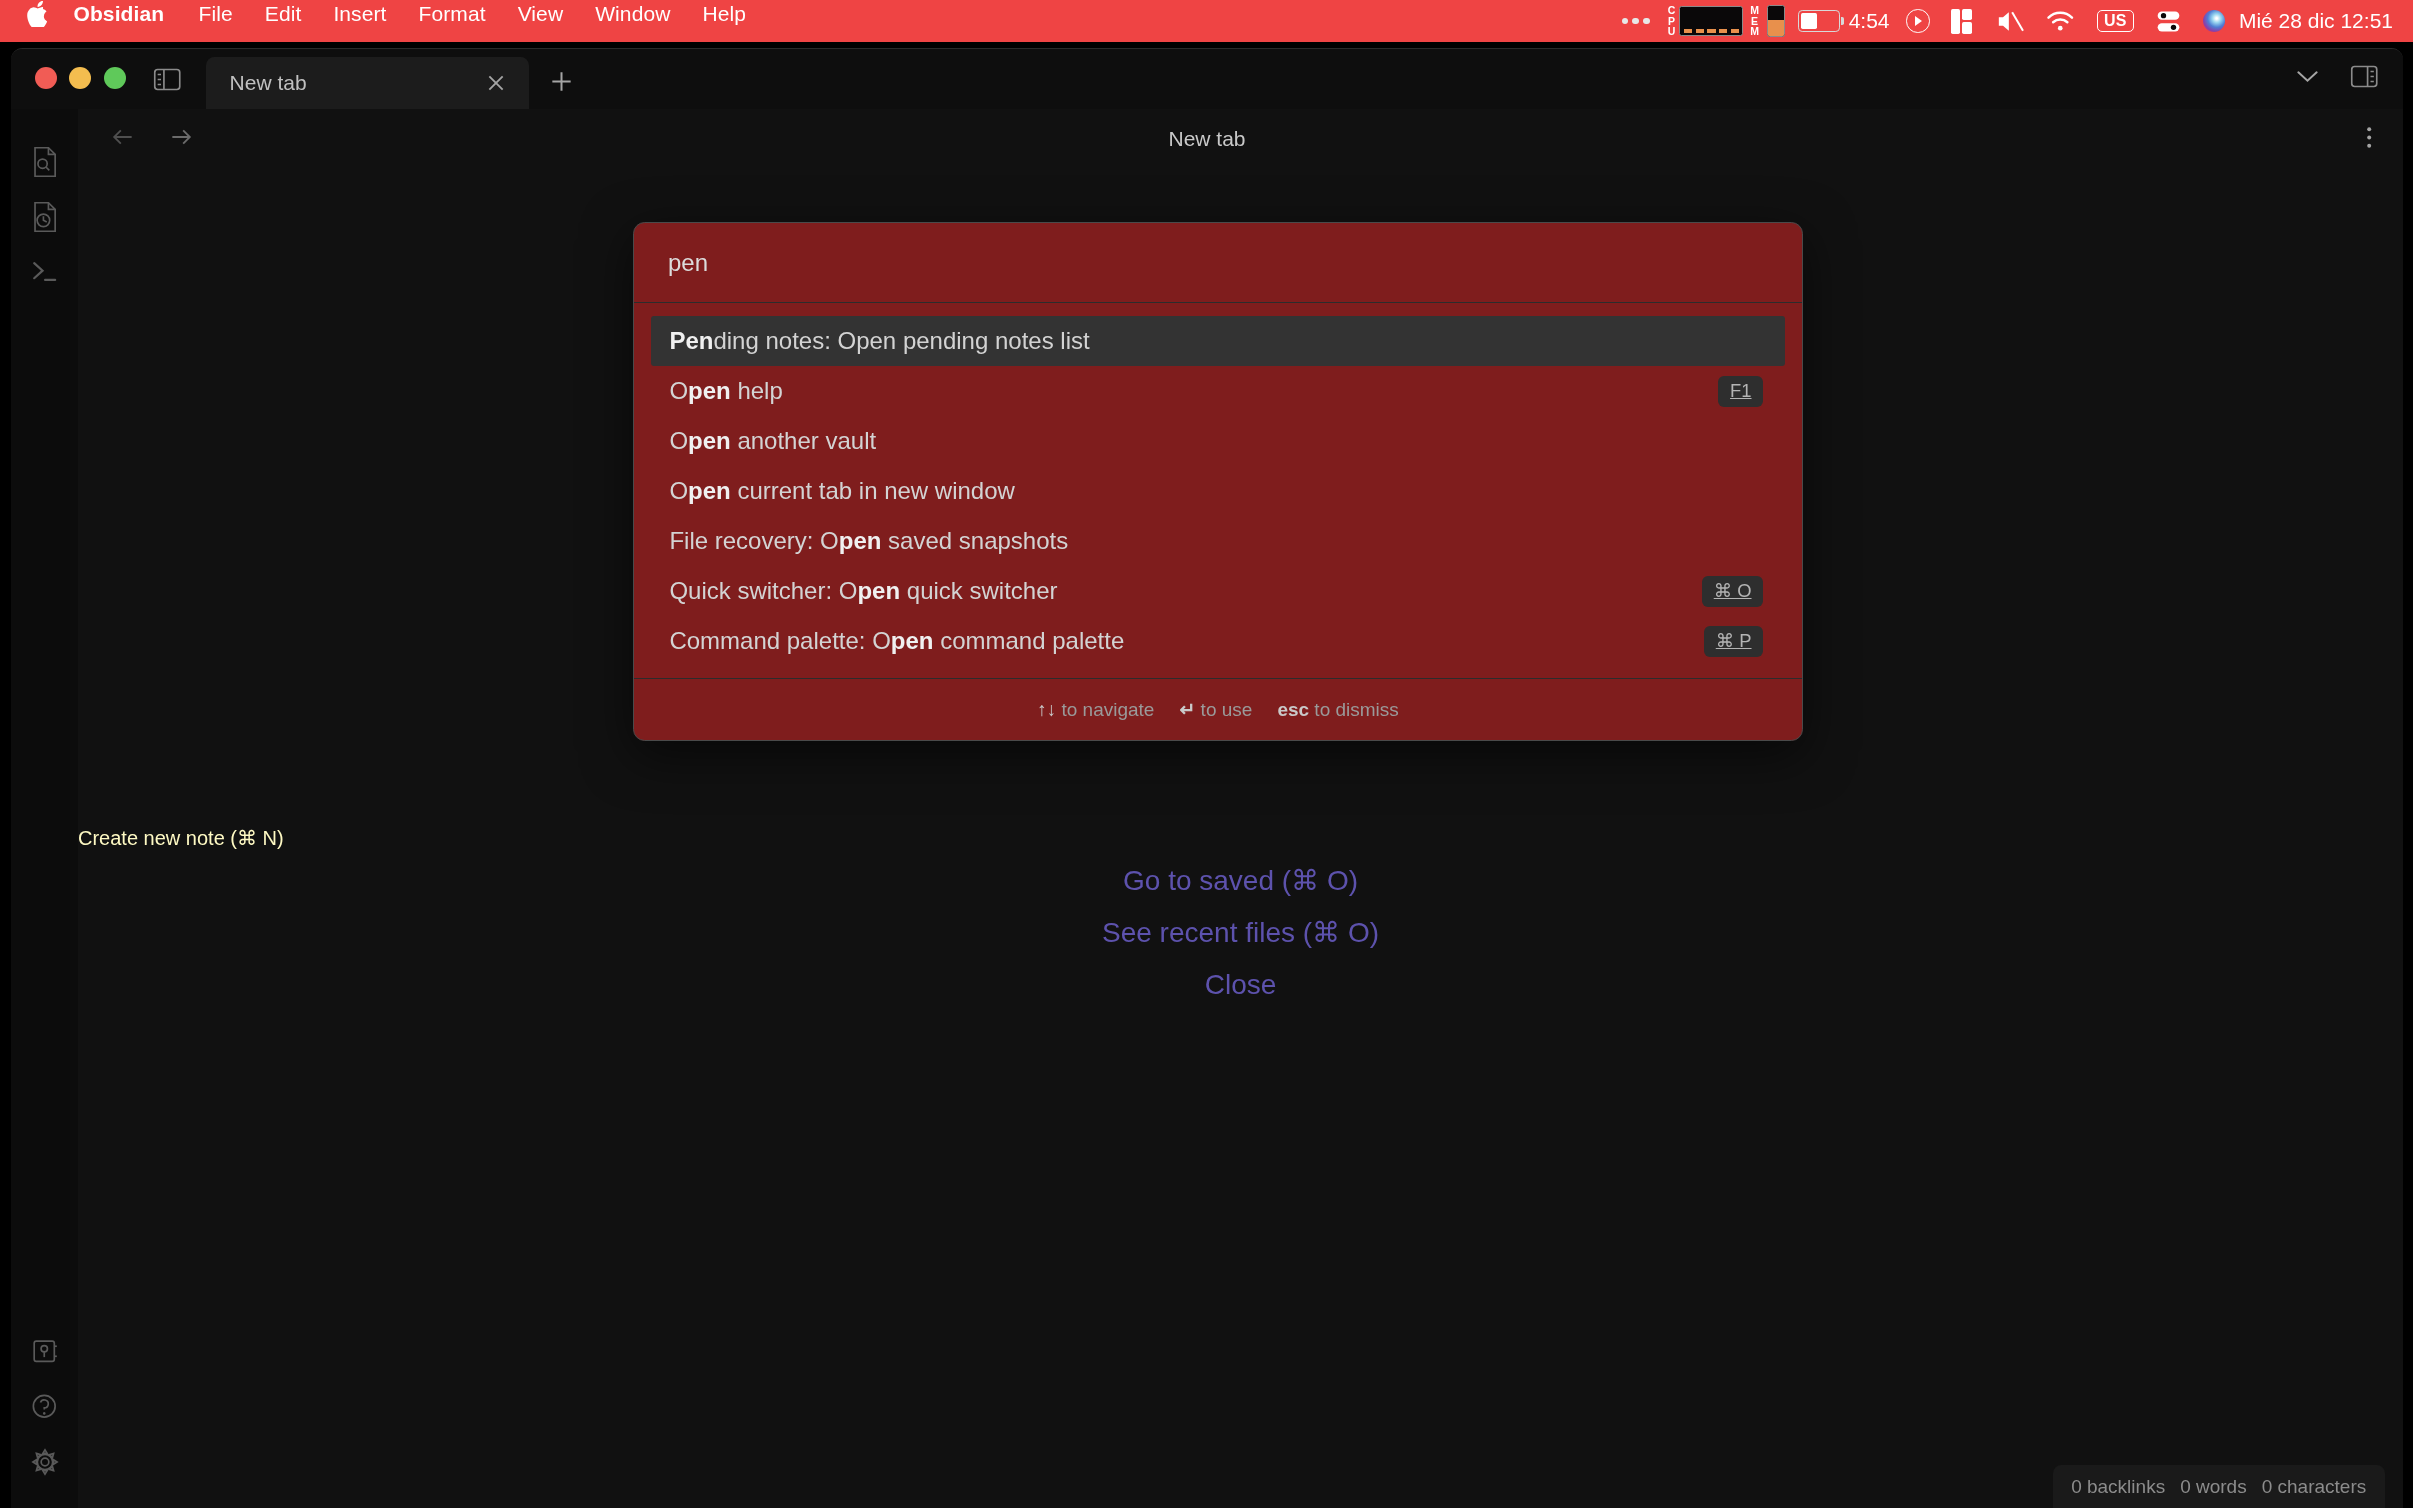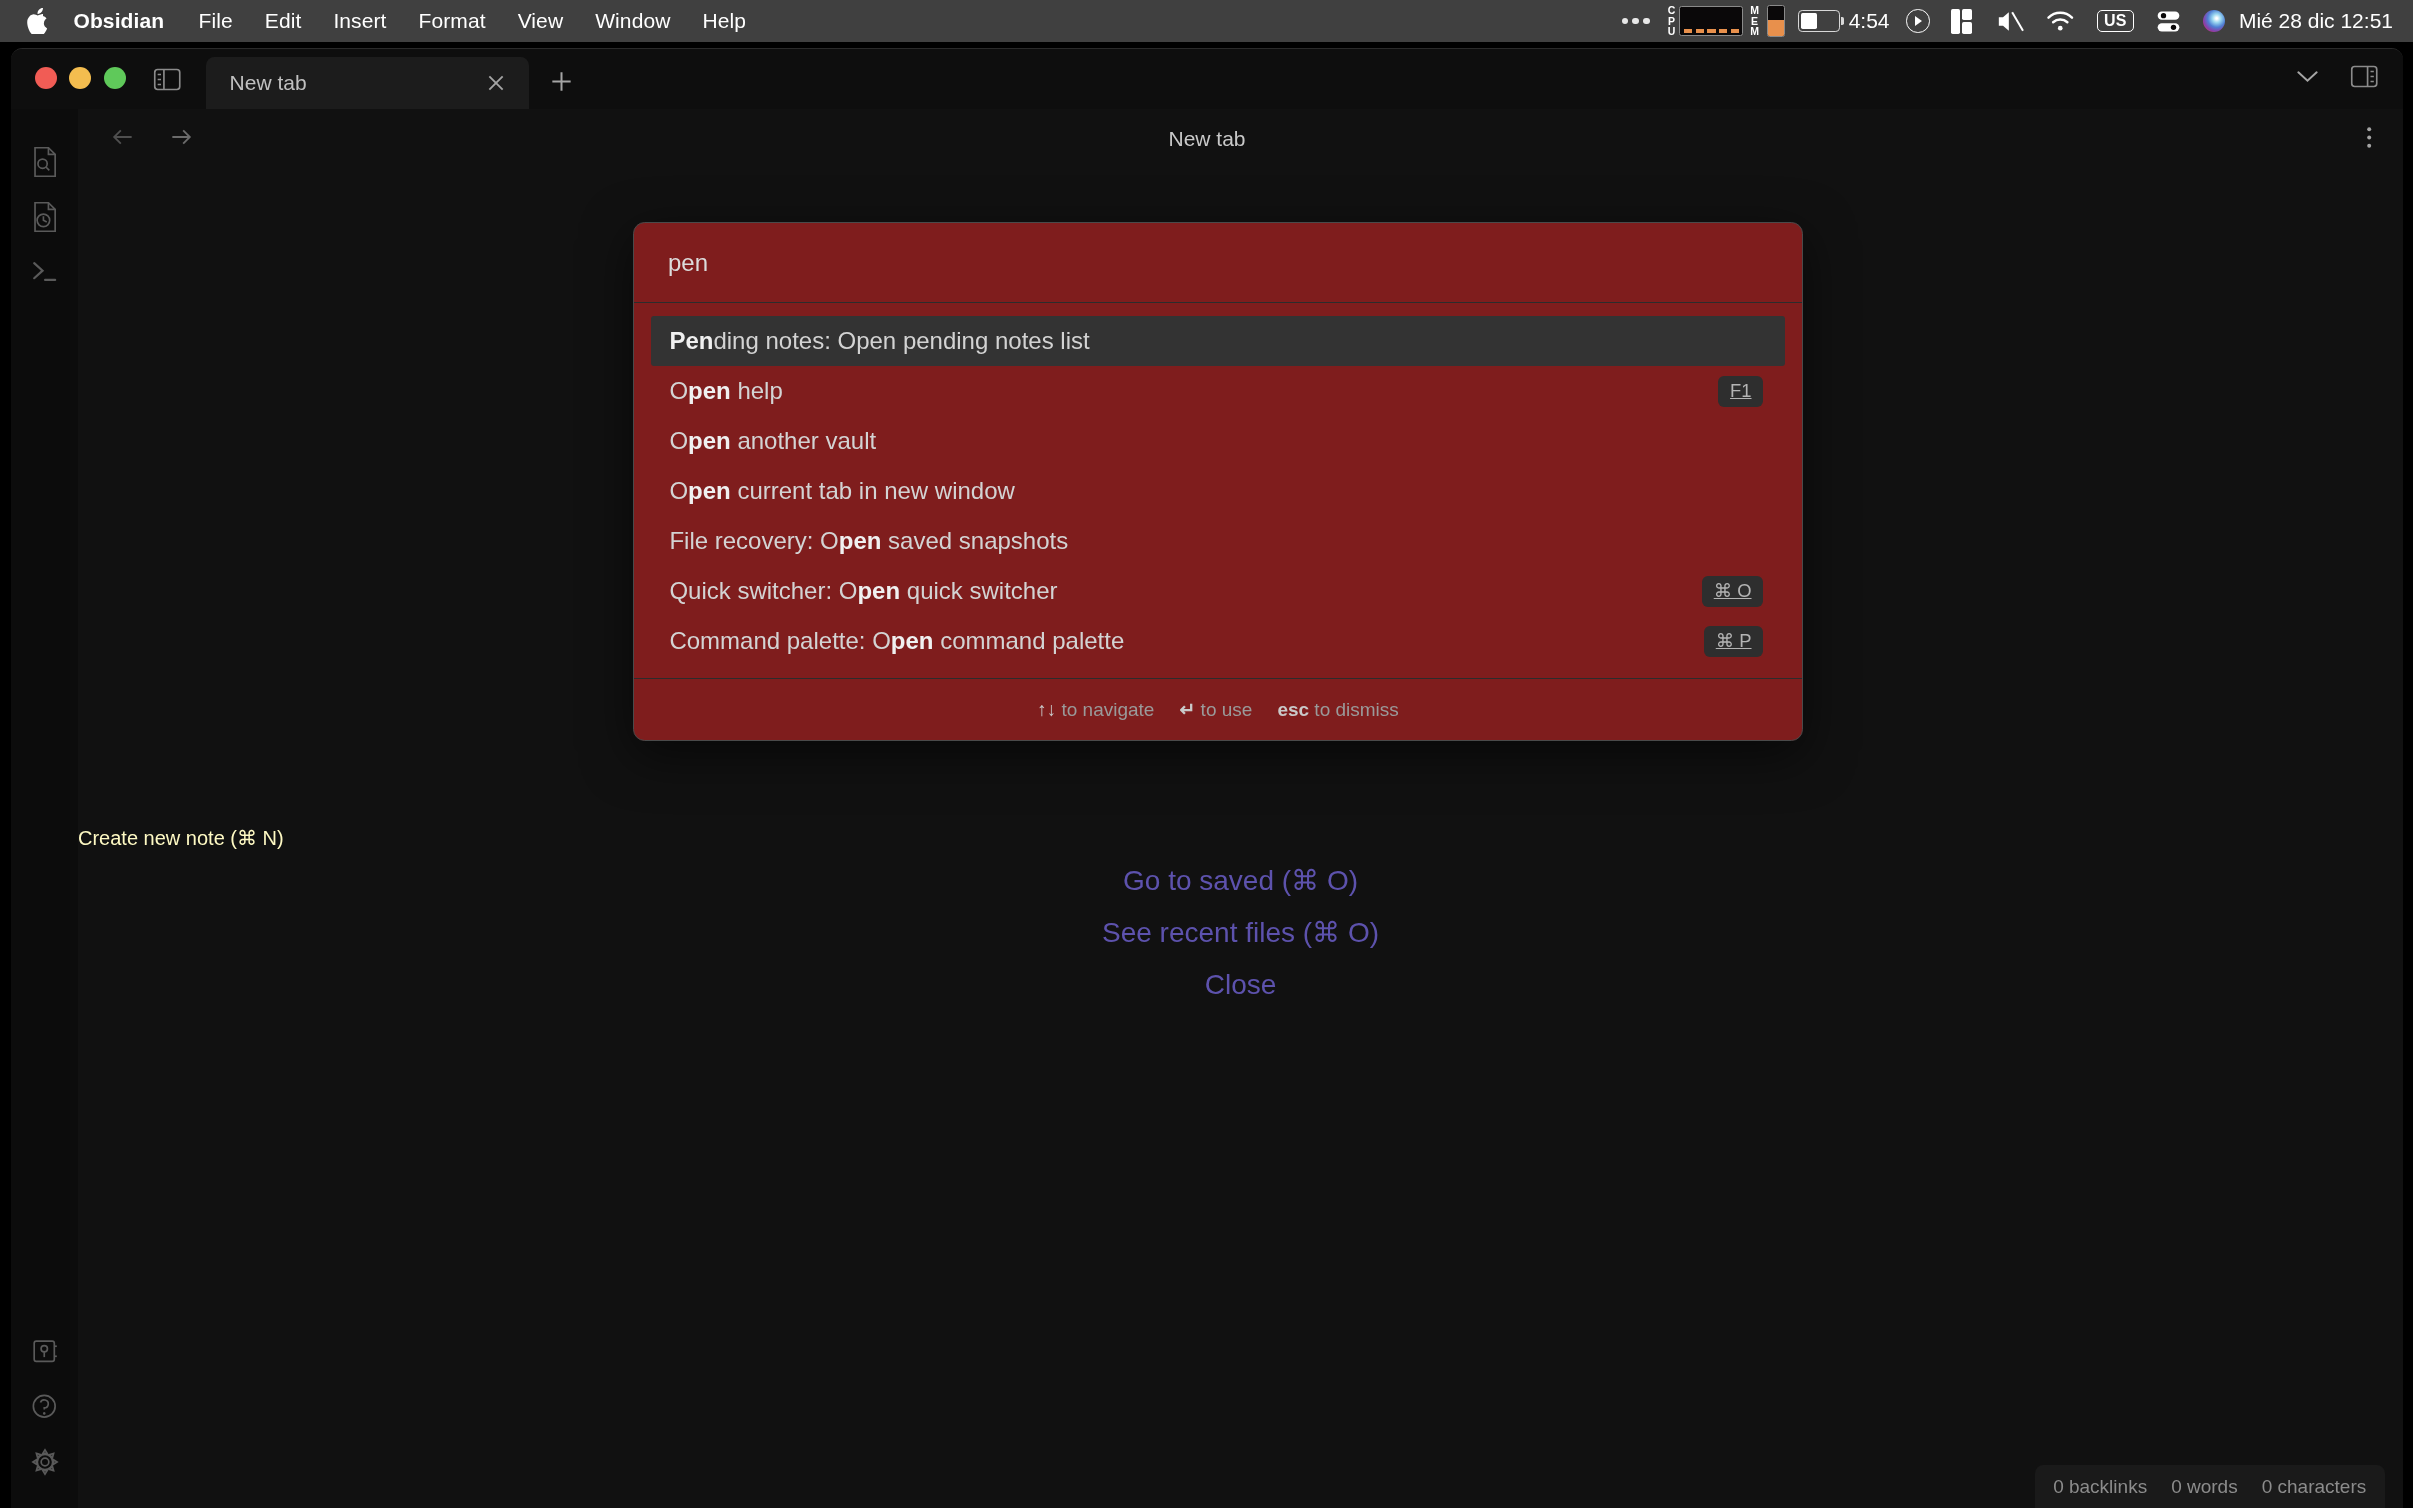--- a/index.html
+++ b/index.html
@@ -6,22 +6,22 @@
   html, body {
     width:2413px; height:1508px;
     background:#000;
     font-family:"Liberation Sans", sans-serif;
     overflow:hidden;
   }
 
   
   #menubar{
     position:absolute; top:0; left:0; width:2413px; height:42px;
-    background:#404040;
-    display:flex; align-items:center;
+    background:#ef4444;
+    display:flex; align-items:flex-start;
     color:#fff;
   }
   #menubar-left{ display:flex; align-items:center; gap:0; padding-left:25px; }
   .apple-logo{
     width:25px; height:28.5px; margin-right:23.5px;
     display:flex; align-items:center; justify-content:center;
   }
   .menu-item{
     font-size:21px; padding:0 16px; color:#fff; white-space:nowrap;
     letter-spacing:0.1px;
@@ -141,21 +141,21 @@
     display:flex; flex-direction:column; align-items:center; gap:18.4px;
   }
   #emptystate a{
     font-size:28px; color:#5d52ad; text-decoration:none; line-height:1.2;
   }
 
   
   #statusbar{
     position:absolute; right:18.4px; bottom:0; height:44px;
     background:#1a1a1a; border-radius:8.4px 8.4px 0 0;
-    display:flex; align-items:center; padding:0 18.4px; gap:24px;
+    display:flex; align-items:center; padding:0 18.4px; gap:15px;
   }
   #statusbar span{ font-size:19px; color:#8c8c8c; }
 
   
   #modal{
     position:absolute; left:622px; top:173px; width:1170px;
     background:#7f1d1d; border:0.8px solid #4a4a4a; border-radius:11.7px;
     z-index:40; box-shadow:0 13.4px 50px rgba(0,0,0,.55);
     overflow:hidden;
   }

